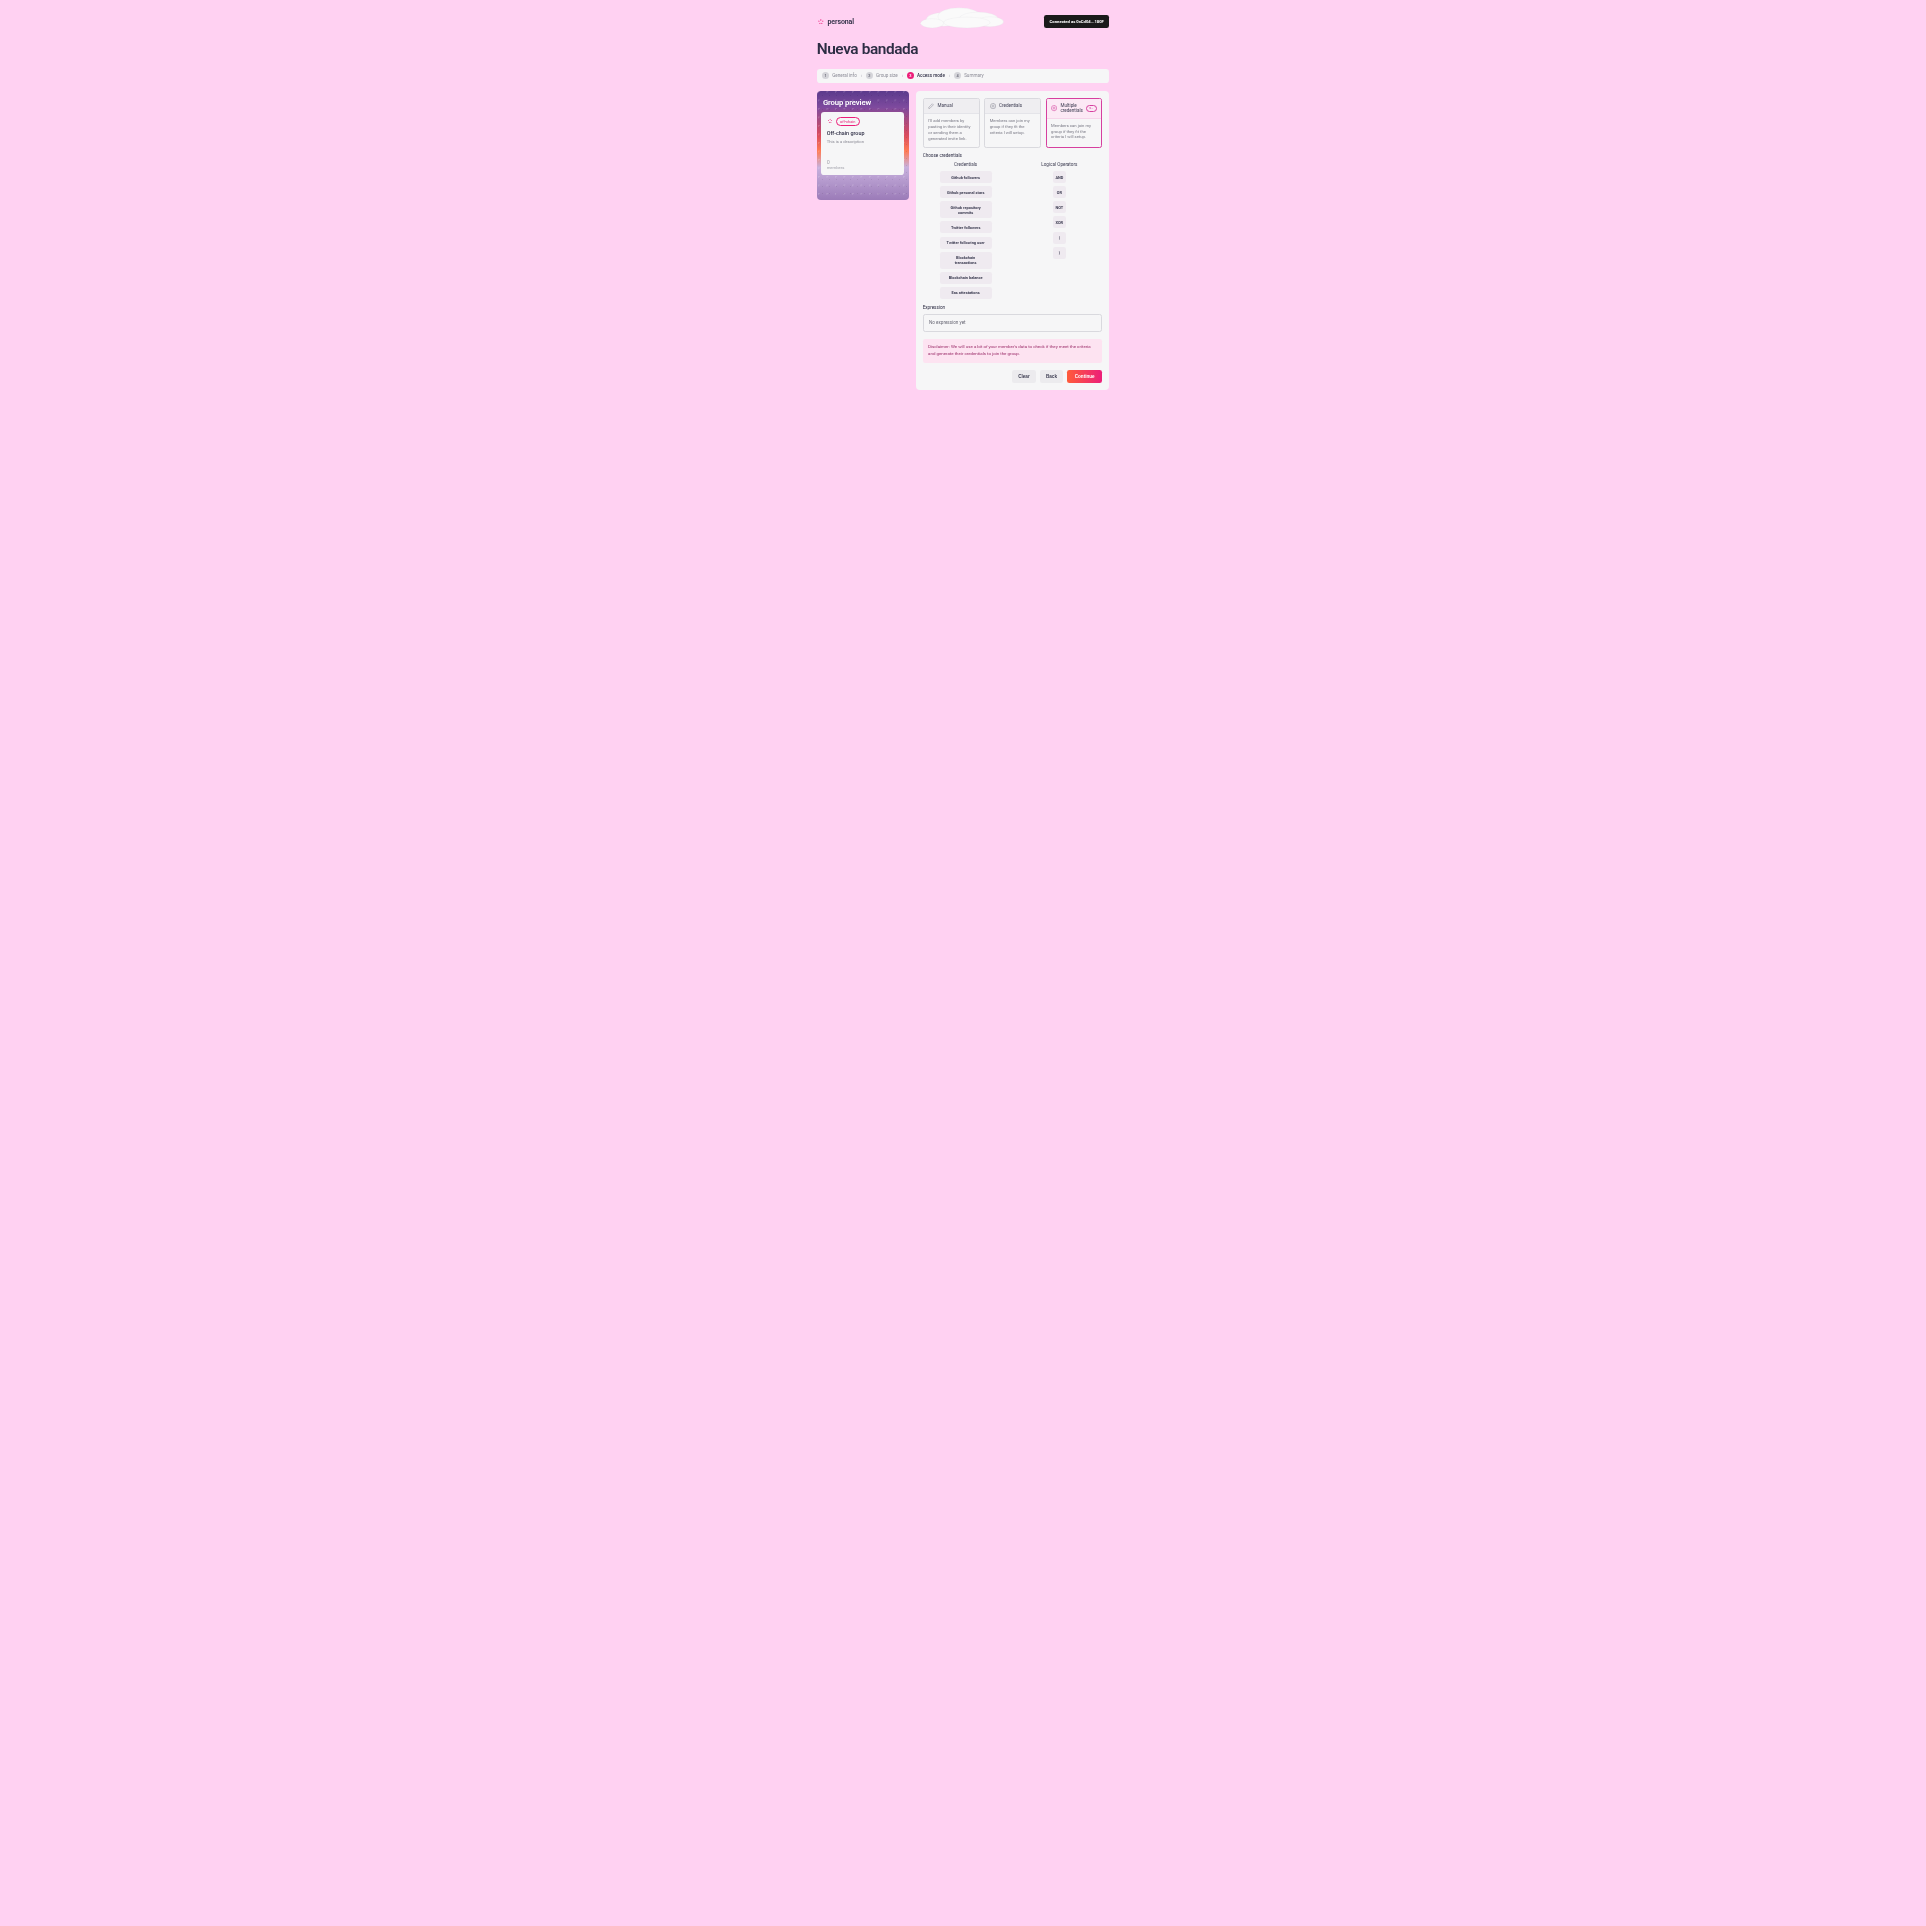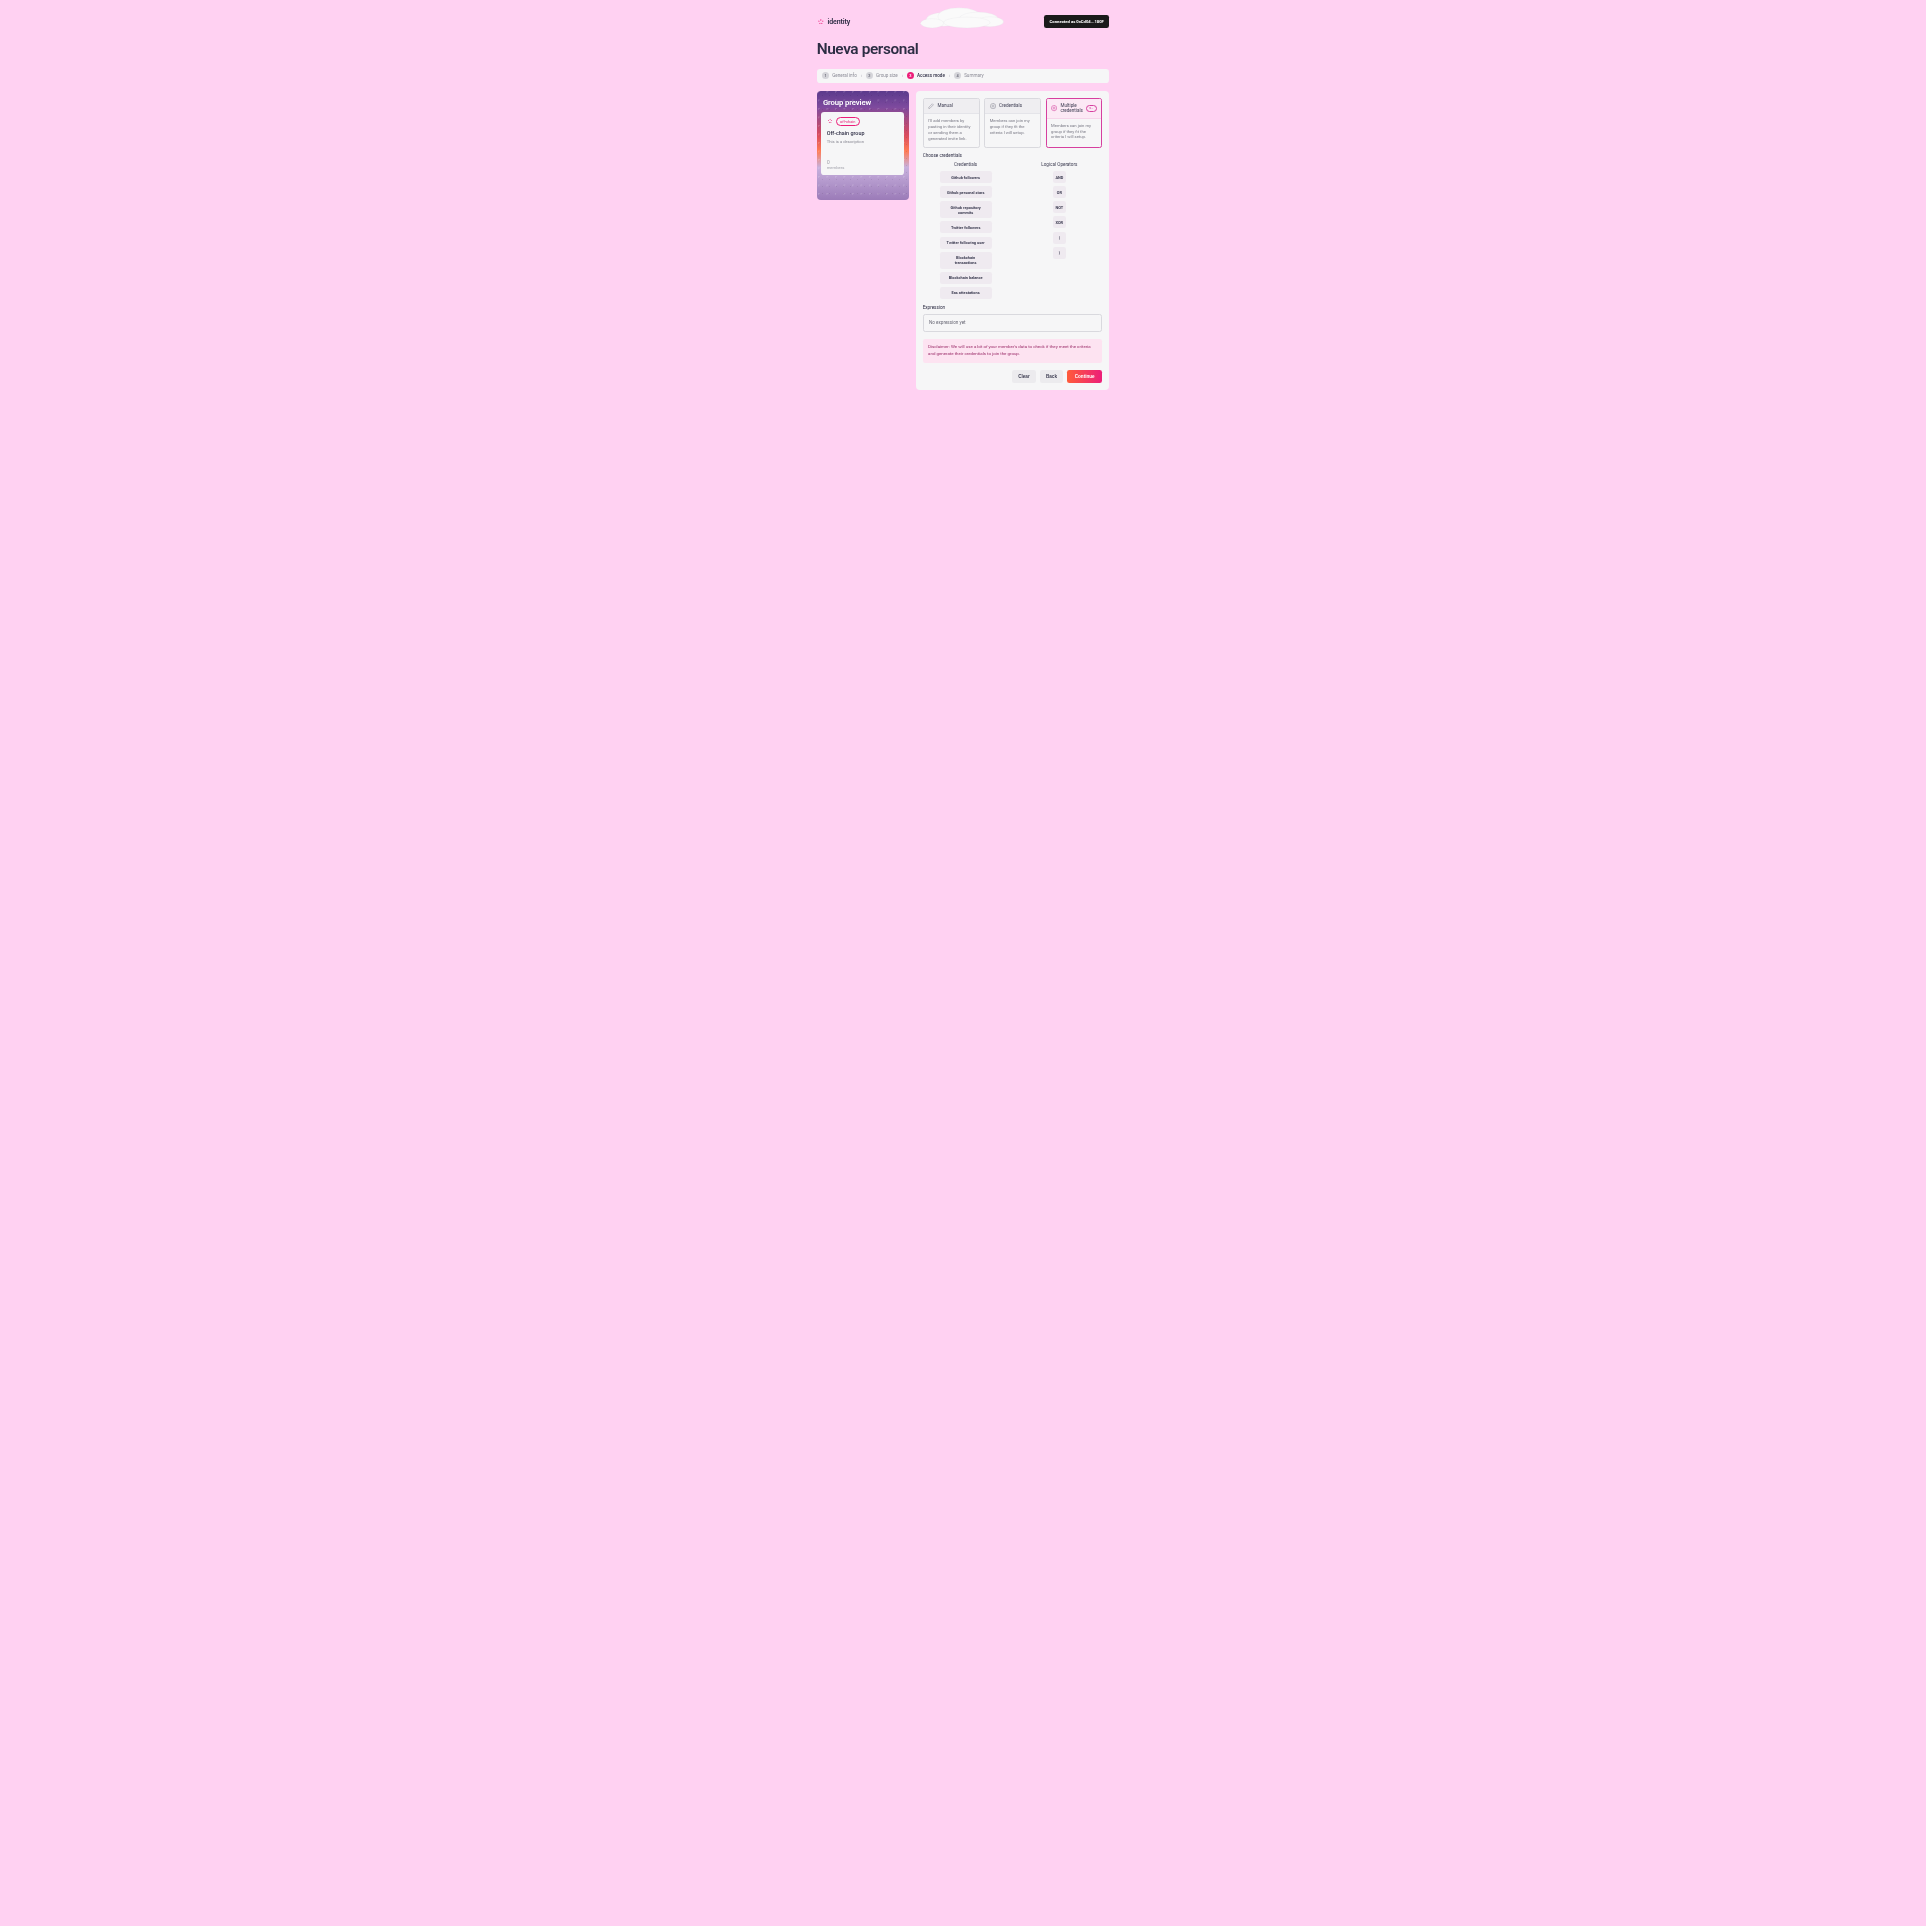--- a/index.html
+++ b/index.html
@@ -327,26 +327,26 @@
           <svg viewBox="0 0 24 24">
               <g fill="#ec1e79">
                 <path d="M12 3l2 3-2 3-2-3z"></path>
                 <path d="M5 8l3 1-1 3-3-1z"></path>
                 <path d="M19 8l-3 1 1 3 3-1z"></path>
                 <path d="M7 16l3-1 1 3-3 1z"></path>
                 <path d="M17 16l-3-1-1 3 3 1z"></path>
               </g>
             </svg>
         </span>
-        <span class="logo-text">identity</span>
+        <span class="logo-text">personal</span>
       </div>
       <div class="wallet-badge">Connected as 0xCd04...180F</div>
     </div>
 
-    <h1 class="page-title">Nueva personal</h1>
+    <h1 class="page-title">Nueva bandada</h1>
 
     <div class="stepper" id="stepper">
         <div class="step">
           <div class="step-circle">1</div>
           <div class="step-label">General info</div>
         </div>
         <span class="chev">›</span>
         <div class="step">
           <div class="step-circle">2</div>
           <div class="step-label">Group size</div>

